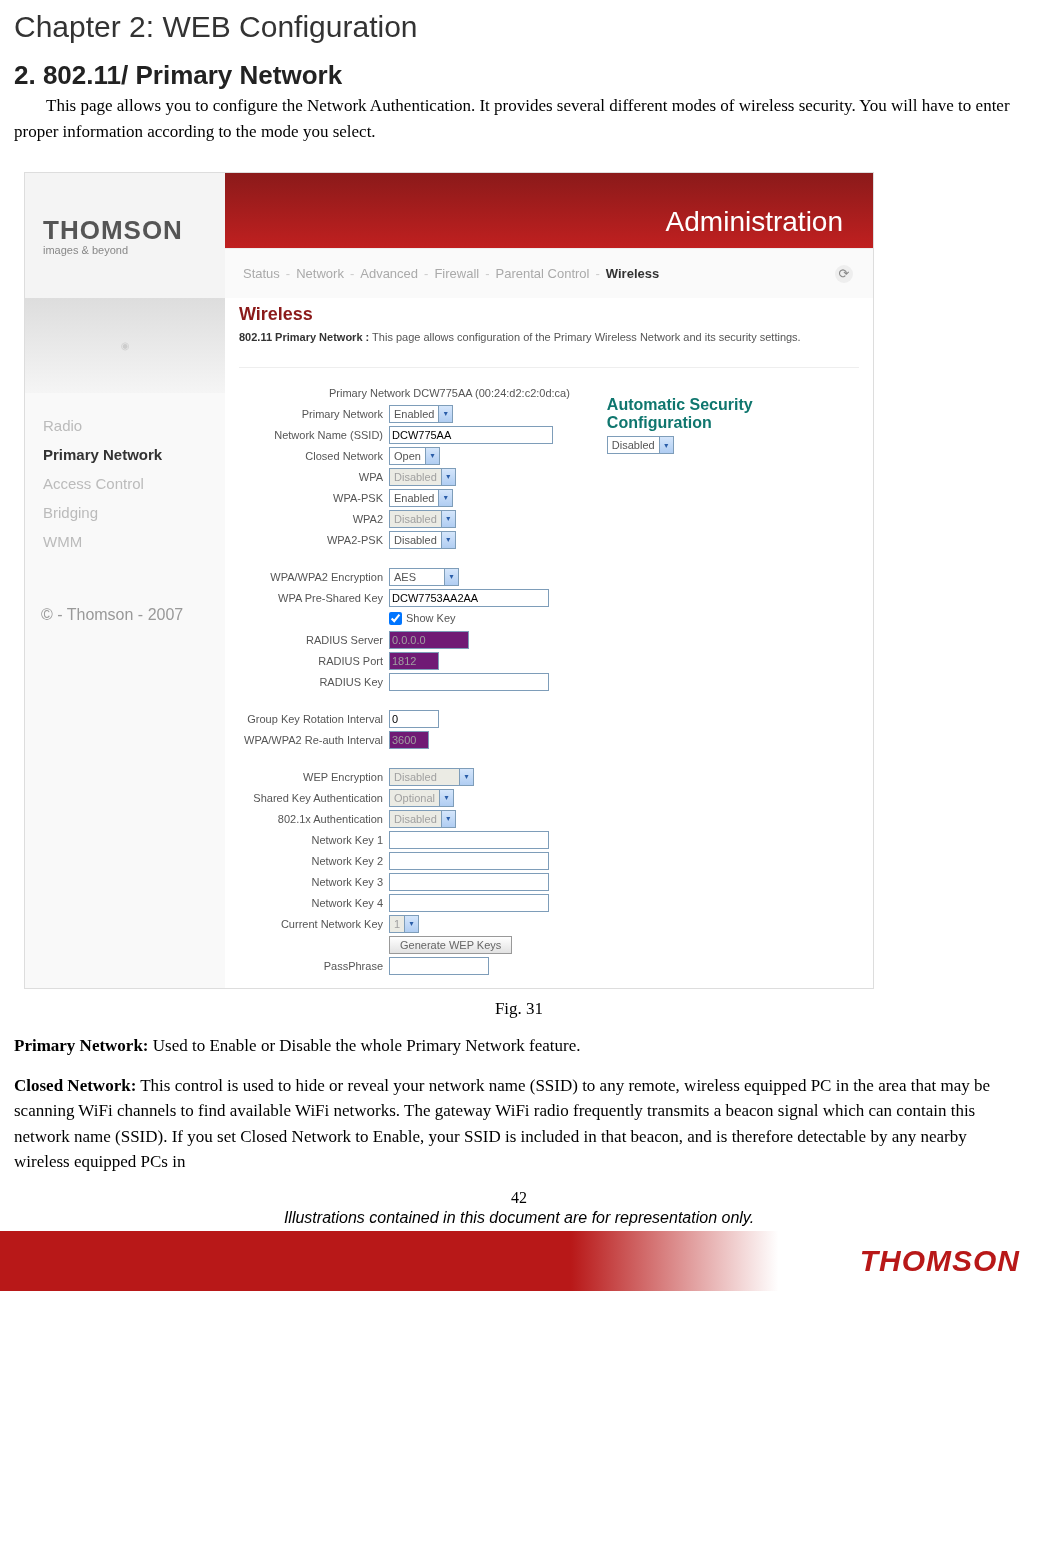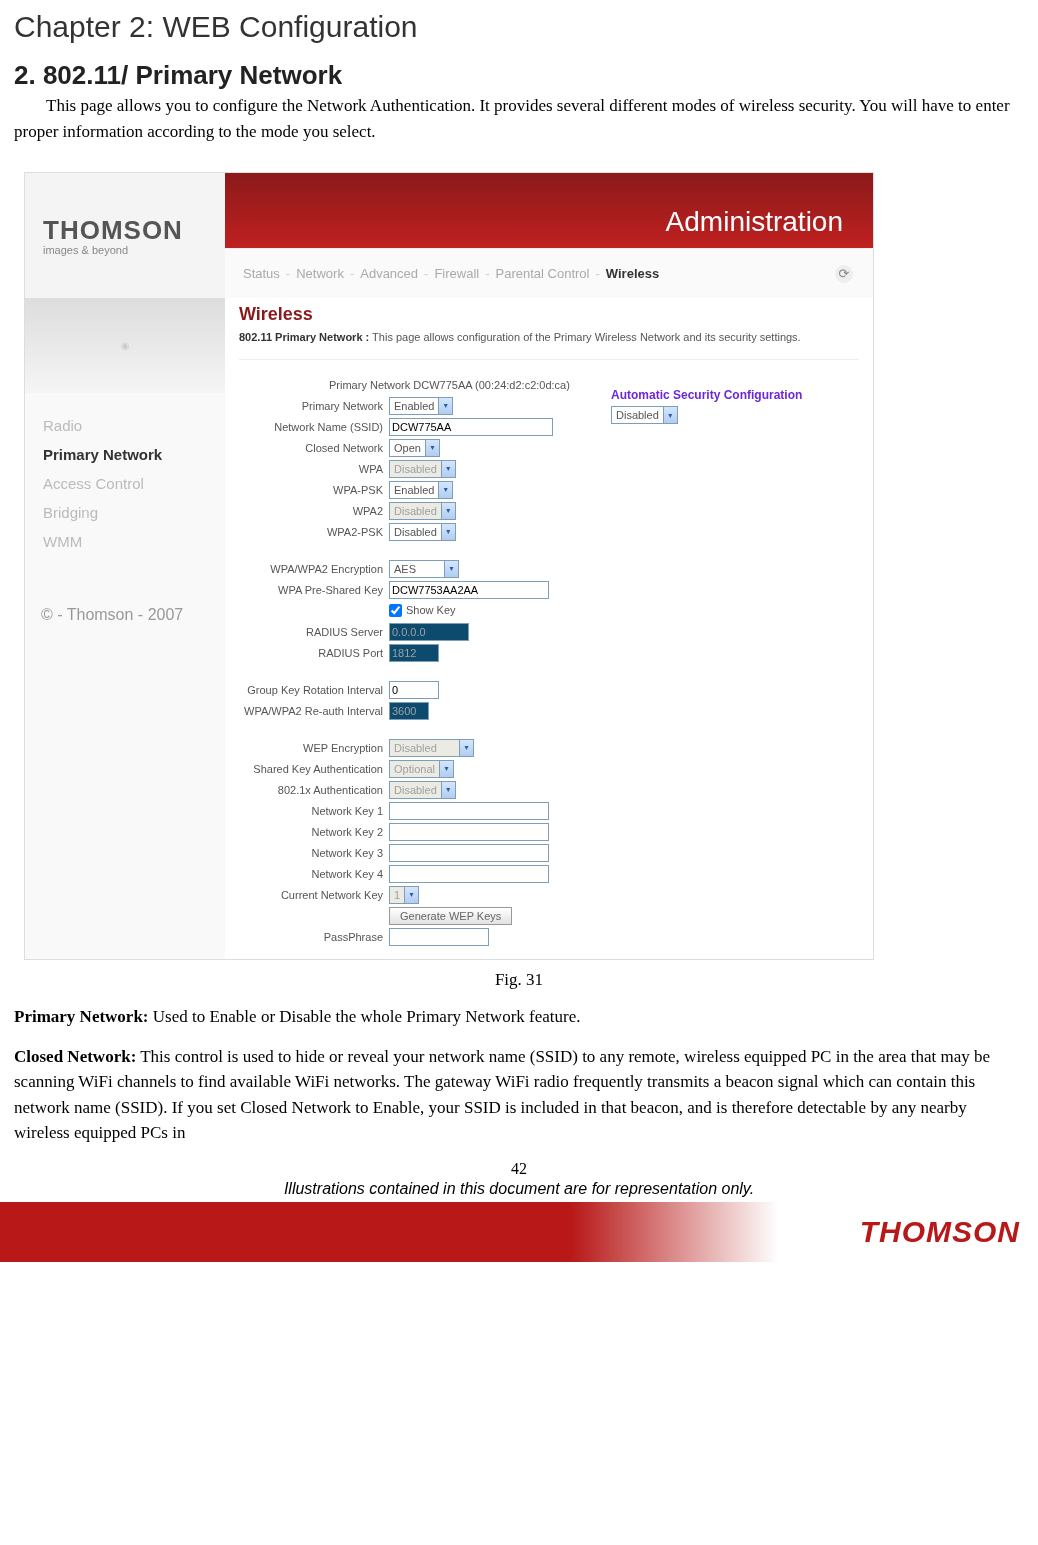--- a/index.html
+++ b/index.html
@@ -24,37 +24,37 @@
   .ss-menu-bar .refresh { margin-left: auto; margin-right: 20px; width: 18px; height: 18px; border-radius: 50%; background: #eee; color: #888; text-align: center; line-height: 18px; font-size: 13px; }
   .ss-body { display: flex; }
   .ss-sidebar { width: 200px; background: #f9f9f9; }
   .ss-sidebar-img { height: 95px; background: linear-gradient(#ddd, #f5f5f5); display: flex; align-items: center; justify-content: center; color: #ccc; font-size: 10px; }
   .ss-sidebar-nav { padding: 18px 0 40px 18px; }
   .ss-sidebar-nav div { padding: 6px 0; font-family: "Trebuchet MS", sans-serif; font-size: 15px; color: #bbb; }
   .ss-sidebar-nav .nav-active { color: #333; font-weight: bold; }
   .ss-sidebar-footer { padding: 10px 16px; font-size: 16px; color: #999; }
   .ss-content { flex: 1; padding: 6px 14px 12px 14px; }
   .ss-heading { font-family: "Trebuchet MS", sans-serif; font-size: 18px; color: #8b1a1a; font-weight: bold; margin-bottom: 6px; }
-  .ss-subheading { font-size: 11px; color: #555; border-bottom: 1px solid #eee; padding-bottom: 16px; margin-bottom: 14px; }
+  .ss-subheading { font-size: 11px; color: #555; border-bottom: 1px solid #eee; padding-bottom: 24px; margin-bottom: 14px; }
   .ss-subheading b { color: #333; }
   .form-cols { display: flex; gap: 12px; }
   .form-col-left { width: 360px; }
   .form-col-right { padding-top: 14px; }
   .form-row { display: flex; align-items: center; height: 21px; margin-bottom: 0px; }
   .form-label { width: 150px; text-align: right; padding-right: 6px; font-size: 11px; color: #555; white-space: nowrap; }
   .form-control { flex: 1; }
   .sel, .inp { font-family: Arial, sans-serif; font-size: 11px; border: 1px solid #7e9db9; background: #fff; height: 18px; padding: 0 2px; }
-  .sel.disabled, .inp.disabled { background: #0c4a6e; color: #a0a0a0; }
+  .sel.disabled, .inp.disabled { background: #701a75; color: #a0a0a0; }
   .sel-wrap { display: inline-flex; align-items: center; border: 1px solid #7e9db9; height: 18px; background: #fff; }
   .sel-wrap.disabled { background: #ebebe4; color: #a0a0a0; }
   .sel-wrap .sel-text { padding: 0 4px; font-size: 11px; }
   .sel-wrap .sel-arrow { width: 14px; height: 16px; background: linear-gradient(#d5e6fb,#b0cdf2); display: flex; align-items: center; justify-content: center; border-left: 1px solid #7e9db9; font-size: 8px; color: #2a5da8; }
   .inp { display: inline-block; }
   .chk { margin-right: 4px; vertical-align: middle; }
-  .autosec-title { font-weight: bold; font-size: 12px; color: #6d28d9; margin-bottom: 4px; }
+  .autosec-title { font-weight: bold; font-size: 16px; color: #0f766e; margin-bottom: 4px; }
   .section-gap { height: 16px; }
   .btn { font-family: Arial, sans-serif; font-size: 11px; border: 1px solid #999; background: linear-gradient(#fff,#e2e2e2); padding: 2px 10px; color: #666; }
   .fig-caption { text-align: center; font-size: 17px; margin: 8px 0 14px 0; }
   .desc-block { font-size: 17px; line-height: 1.5; margin-bottom: 14px; }
   .desc-block b { font-weight: bold; }
   .page-num { text-align: center; font-size: 16px; margin-top: 10px; }
   .illus-note { text-align: center; font-style: italic; font-family: "Trebuchet MS", sans-serif; font-size: 16px; padding: 2px 0 4px 0; }
   .footer-band { height: 60px; background: linear-gradient(90deg, #b81818 0%, #b81818 55%, #fff 75%, #fff 100%); position: relative; display: flex; align-items: center; justify-content: flex-end; padding-right: 18px; }
   .footer-band .logo { font-family: Arial, sans-serif; font-size: 30px; font-weight: 900; letter-spacing: 1px; color: #b81818; font-style: italic; }
 </style>
@@ -190,20 +190,24 @@
               <div class="form-control"><input type="checkbox" checked="" class="chk" style=""><span>Show Key</span></div>
             </div>
           <div class="form-row">
               <div class="form-label">RADIUS Server</div>
               <div class="form-control"><input class="inp disabled" style="width: 80px;" disabled="" value="0.0.0.0"></div>
             </div>
           <div class="form-row">
               <div class="form-label">RADIUS Port</div>
               <div class="form-control"><input class="inp disabled" style="width: 50px;" disabled="" value="1812"></div>
             </div>
+          <div class="form-row">
+              <div class="form-label">RADIUS Key</div>
+              <div class="form-control"><input class="inp" style="width: 160px;" value=""></div>
+            </div>
 
           <div class="section-gap"></div>
 
           <div class="form-row">
               <div class="form-label">Group Key Rotation Interval</div>
               <div class="form-control"><input class="inp" style="width: 50px;" value="0"></div>
             </div>
           <div class="form-row">
               <div class="form-label">WPA/WPA2 Re-auth Interval</div>
               <div class="form-control"><input class="inp disabled" style="width: 40px;" disabled="" value="3600"></div>

